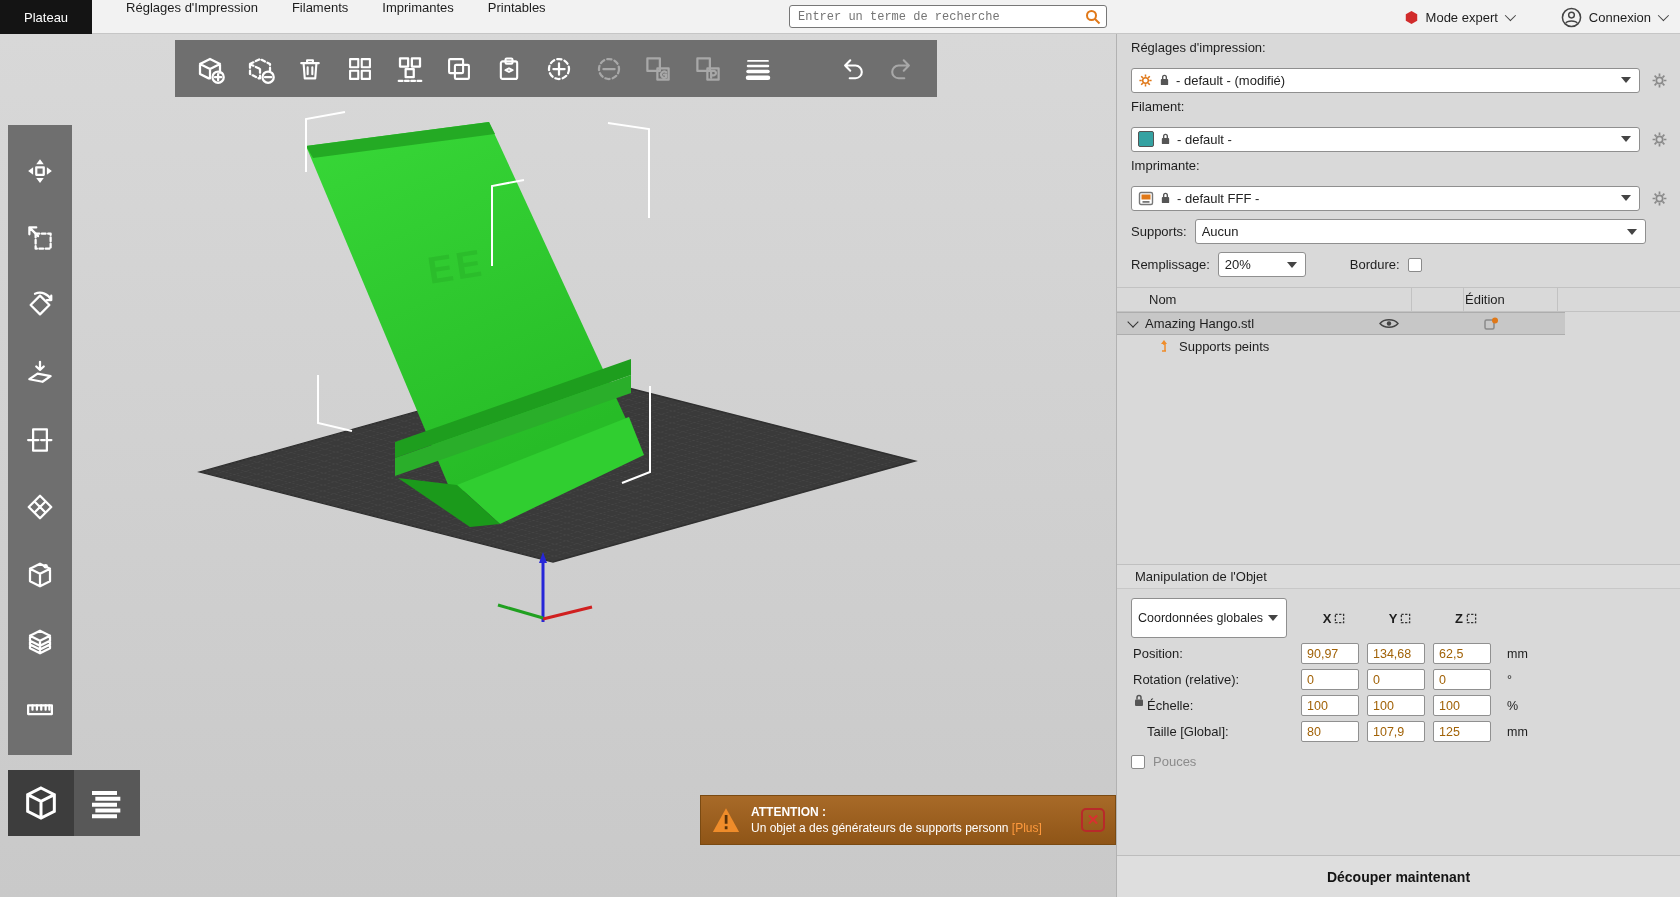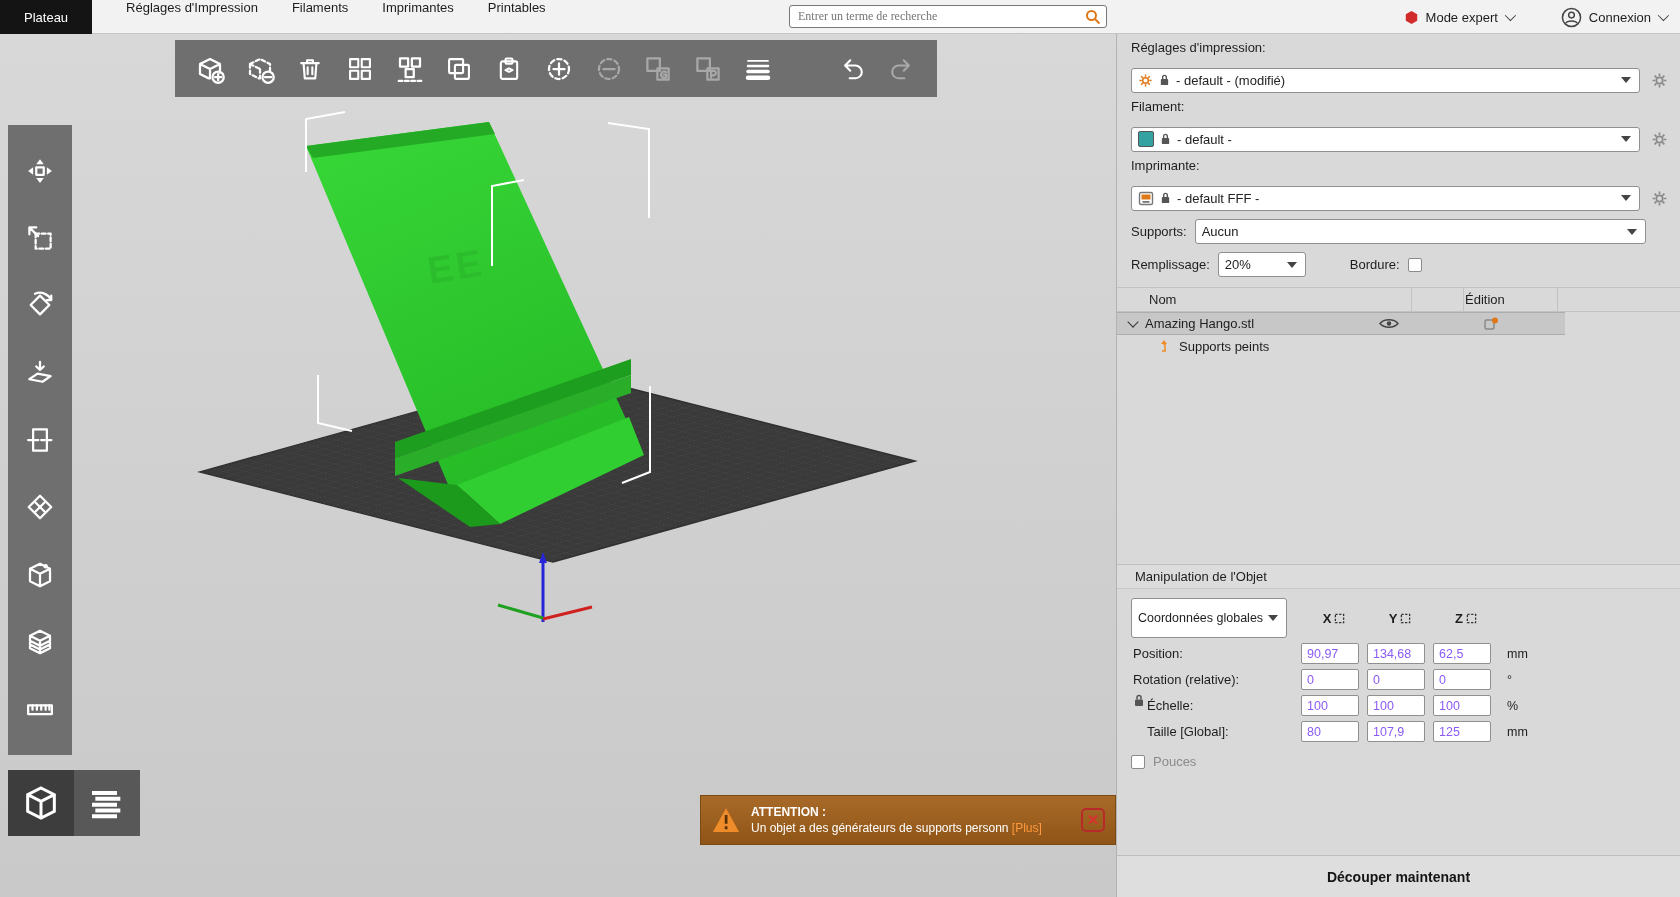--- a/index.html
+++ b/index.html
@@ -3,21 +3,21 @@
 <meta charset="utf-8">
 <style>
   *{box-sizing:border-box;margin:0;padding:0}
   html,body{width:1680px;height:897px;overflow:hidden;font-family:"Liberation Sans",sans-serif;background:#d2d2d2;position:relative}
 
   
   .topbar{position:absolute;top:0;left:0;right:0;height:34px;background:#f2f2f2;border-bottom:1px solid #c6c6c6;display:flex;align-items:flex-start;z-index:30}
   .tab-plateau{height:34px;background:#141414;color:#fff;display:flex;align-items:center;padding:0 24px;font-size:13px;cursor:default}
   .menu-item{margin-left:34px;font-size:13px;color:#1d1d1d;cursor:default}
   .search{position:absolute;left:789px;top:5px;width:318px;height:23px;background:#fff;border:1px solid:#777;border:1px solid #777;border-radius:3px;display:flex;align-items:center}
-  .search input{border:none;outline:none;flex:1;font-size:12px;color:#c2410c;padding:0 8px;background:transparent;font-family:Liberation Serif, serif}
+  .search input{border:none;outline:none;flex:1;font-size:12px;color:#c2410c;padding:0 8px;background:transparent;font-family:Liberation Mono, monospace}
   .search .mag{margin-right:5px;display:flex}
   .top-right{position:absolute;right:14px;top:0;height:34px;display:flex;align-items:center;gap:10px}
   .mode,.login{display:flex;align-items:center;gap:7px;font-size:13px;color:#1d1d1d}
   .chev{width:8px;height:8px;border-right:1.6px solid #444;border-bottom:1.6px solid #444;transform:rotate(45deg) translateY(-2px)}
   .login{margin-left:38px}
 
   
   .viewport{position:absolute;top:34px;left:0;width:1116px;height:863px;background:linear-gradient(#d8d8d8,#c9c9c9);overflow:hidden}
   .scene{position:absolute;inset:0}
 
@@ -73,21 +73,21 @@
   .editic{position:absolute;left:366px;display:flex;cursor:pointer}
   .ot-row.child{padding-left:40px;gap:8px}
 
   
   .manip{border-top:1px solid #c0c0c0;position:relative}
   .manip-head{height:24px;display:flex;align-items:center;padding-left:18px;background:#dcdcdc;border-bottom:1px solid #c8c8c8;font-size:13px}
   .mgrid{display:grid;grid-template-columns:170px 66px 66px 66px 40px;align-items:center;margin:5px 0 0 14px}
   .mgrid .axh{display:flex;align-items:center;justify-content:center;gap:3px;font-weight:bold;font-size:13px}
   .coordsel{grid-column:1;width:156px;height:40px;background:#fff;border:1px solid #8f8f8f;border-radius:3px;display:flex;align-items:center;padding:0 6px;cursor:pointer;font-size:12.5px}
   .coordsel .val{flex:1}
-  .num{width:58px;height:21px;border:1px solid #909090;border-radius:2px;background:#fff;font-size:12.5px;padding:8px 5px;font-family:"Liberation Sans",sans-serif;color:#8b5cf6}
+  .num{width:58px;height:21px;border:1px solid #909090;border-radius:2px;background:#fff;font-size:12.5px;padding:8px 5px;font-family:"Liberation Sans",sans-serif;color:#a16207}
   .unit{font-size:12.5px;padding-left:8px}
   .mlabel{padding-left:2px}
   .mlabel.ind{padding-left:16px}
   .scalelock{position:absolute;left:16px;top:128px}
   .pouces{display:flex;align-items:center;gap:8px;margin:12px 0 8px 14px;color:#8b8b8b}
 
   
   .info{border-top:1px solid #c0c0c0;margin-top:6px}
   .info-head{height:24px;display:flex;align-items:center;padding-left:18px;background:#dcdcdc;border-bottom:1px solid #c8c8c8}
   .irow{display:grid;grid-template-columns:52px 152px 62px auto;margin:7px 0 0 14px;font-size:13px}

